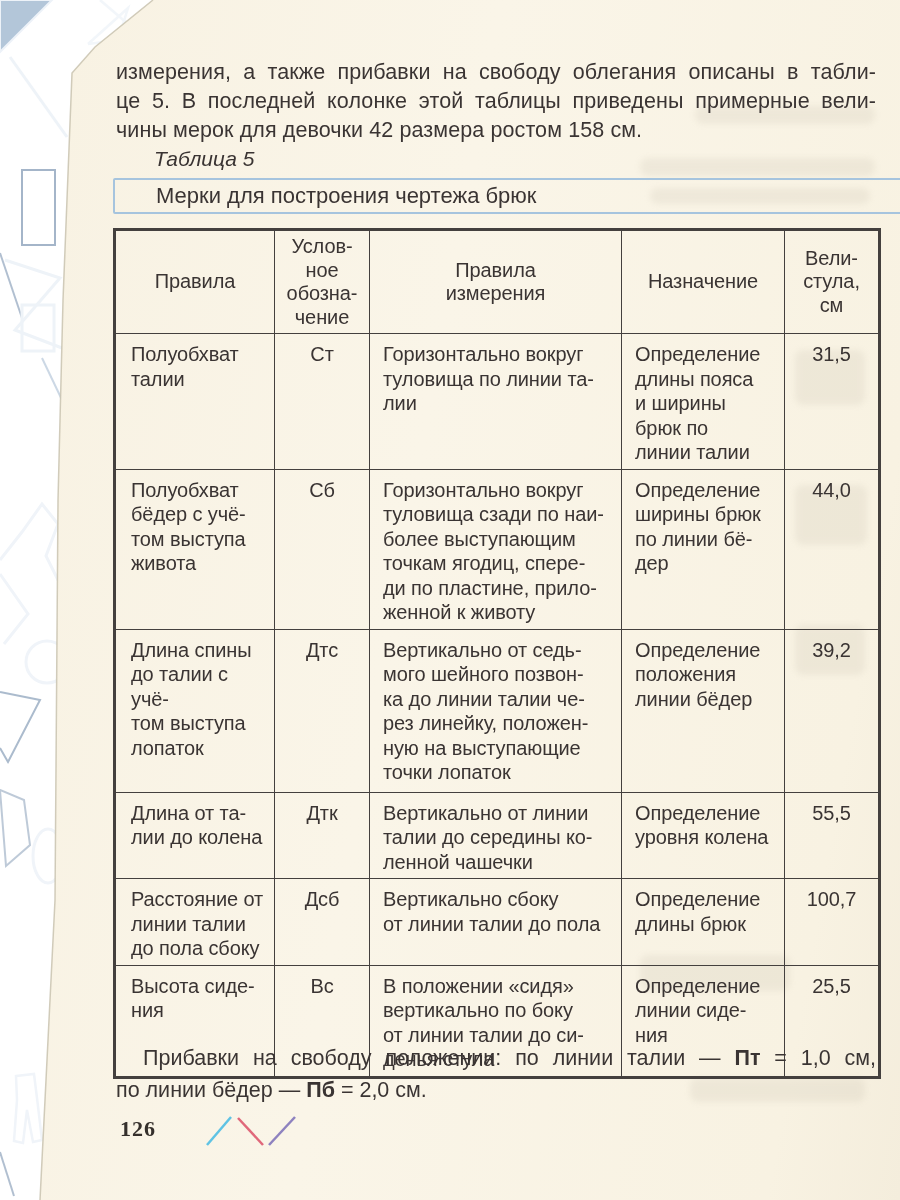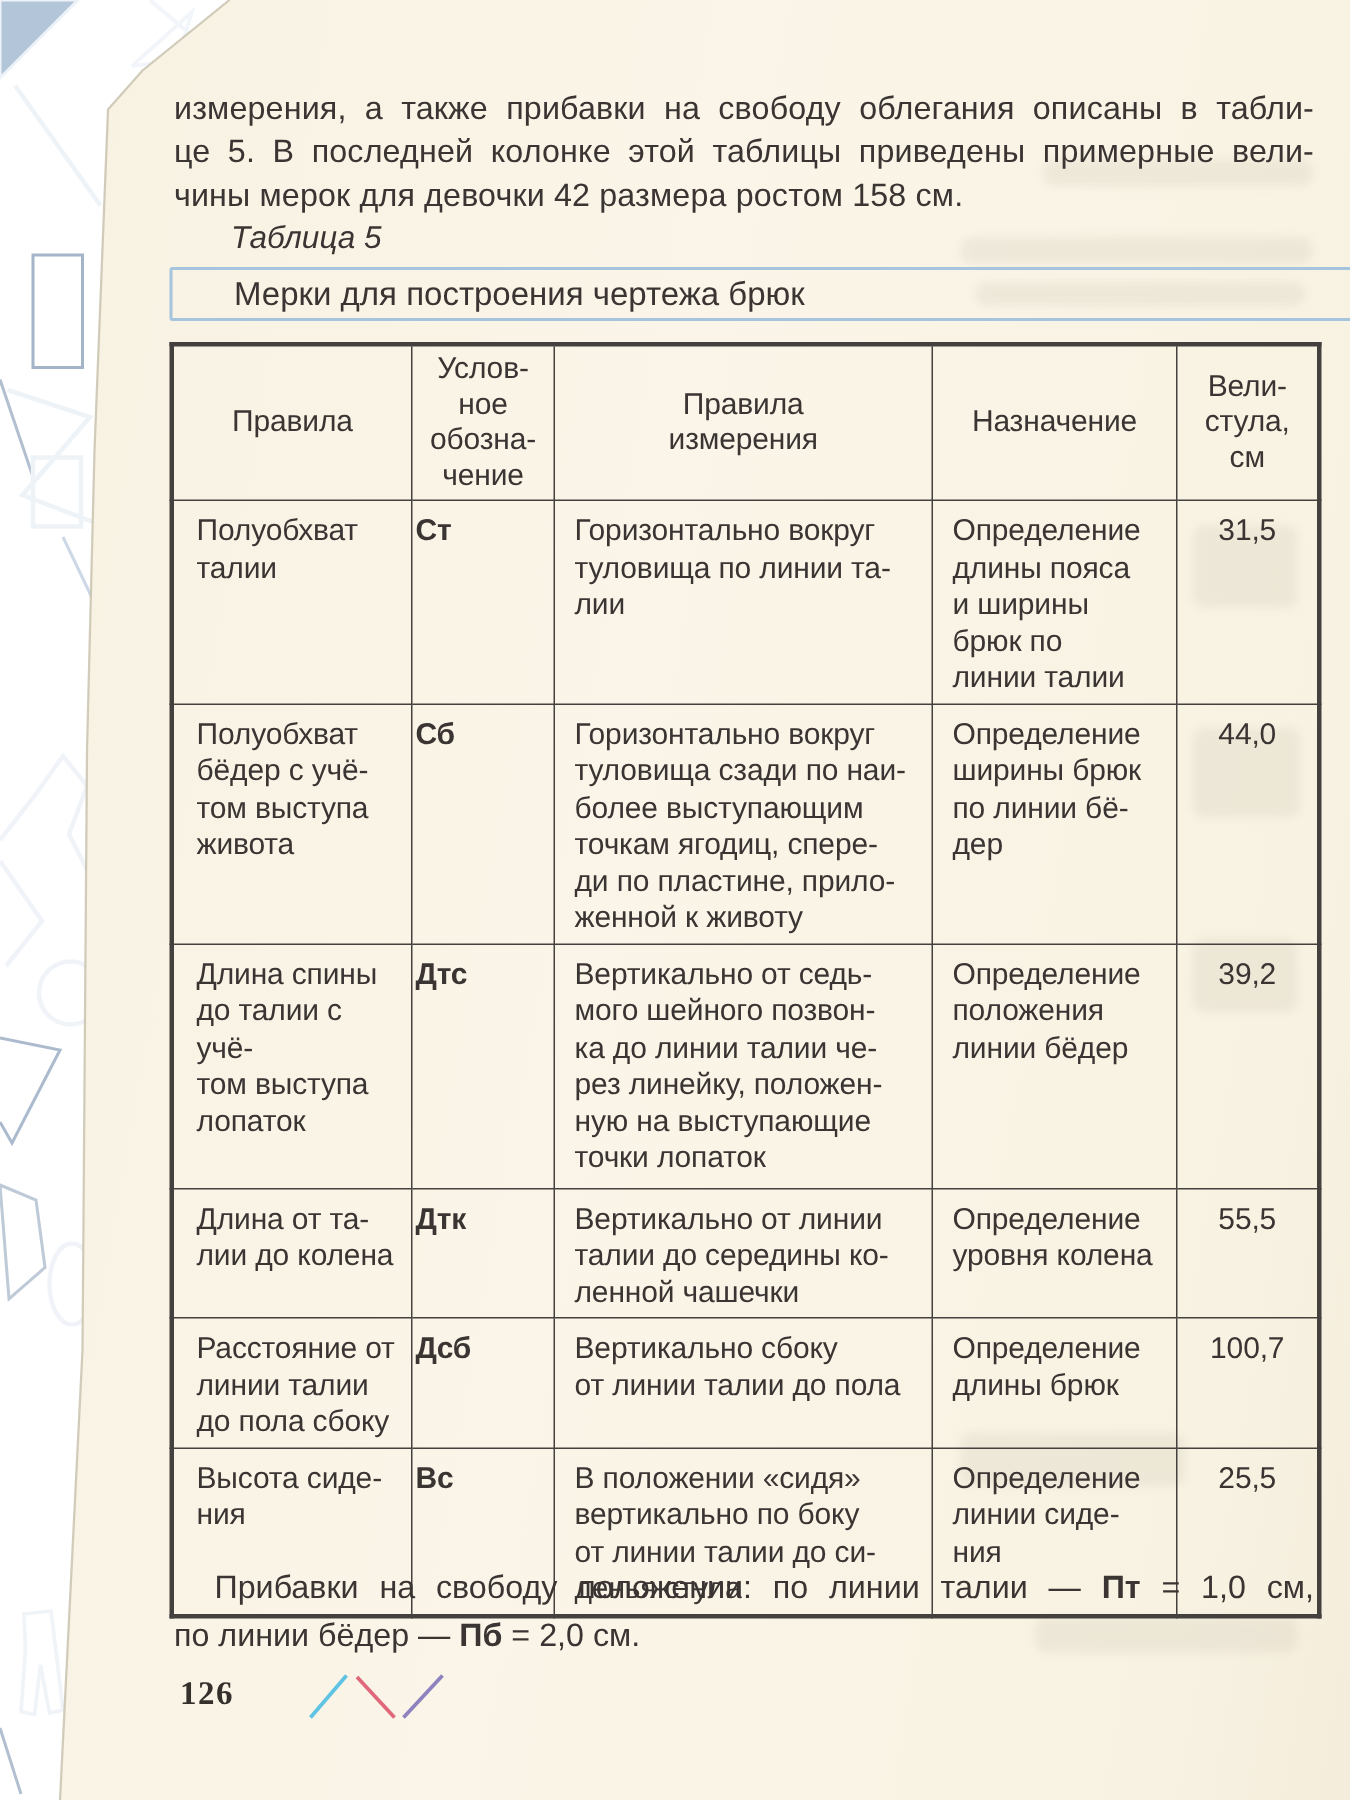--- a/index.html
+++ b/index.html
@@ -38,21 +38,21 @@
   }
   .meas th,.meas td{
     border:1.6px solid #44403e;
     vertical-align:top;white-space:pre-line;
     font-weight:normal;letter-spacing:-0.1px;
   }
   .meas th{text-align:center;vertical-align:middle;padding:4px 2px;line-height:23.5px;}
   .meas td.name{padding:8px 4px 4px 15px;}
   .meas td.rule{padding:8px 4px 4px 13px;}
   .meas td.purpose{padding:8px 4px 4px 13px;}
-  .meas td.code{font-weight:bold;text-align:left;padding:8px 2px 4px;}
+  .meas td.code{font-weight:normal;text-align:center;padding:8px 2px 4px;}
   .meas td.value{text-align:center;padding:8px 14px 4px;}
   .meas tr.rh{height:99px;}
   .meas tr.r0{height:125px;}
   .meas tr.r1{height:155px;}
   .meas tr.r2{height:163px;}
   .meas tr.r3{height:77px;}
   .meas tr.r4{height:80px;}
   .meas tr.r5{height:108px;}
   col.c0{width:160px}col.c1{width:95px}col.c2{width:252px}col.c3{width:163px}col.c4{width:95px}
 

